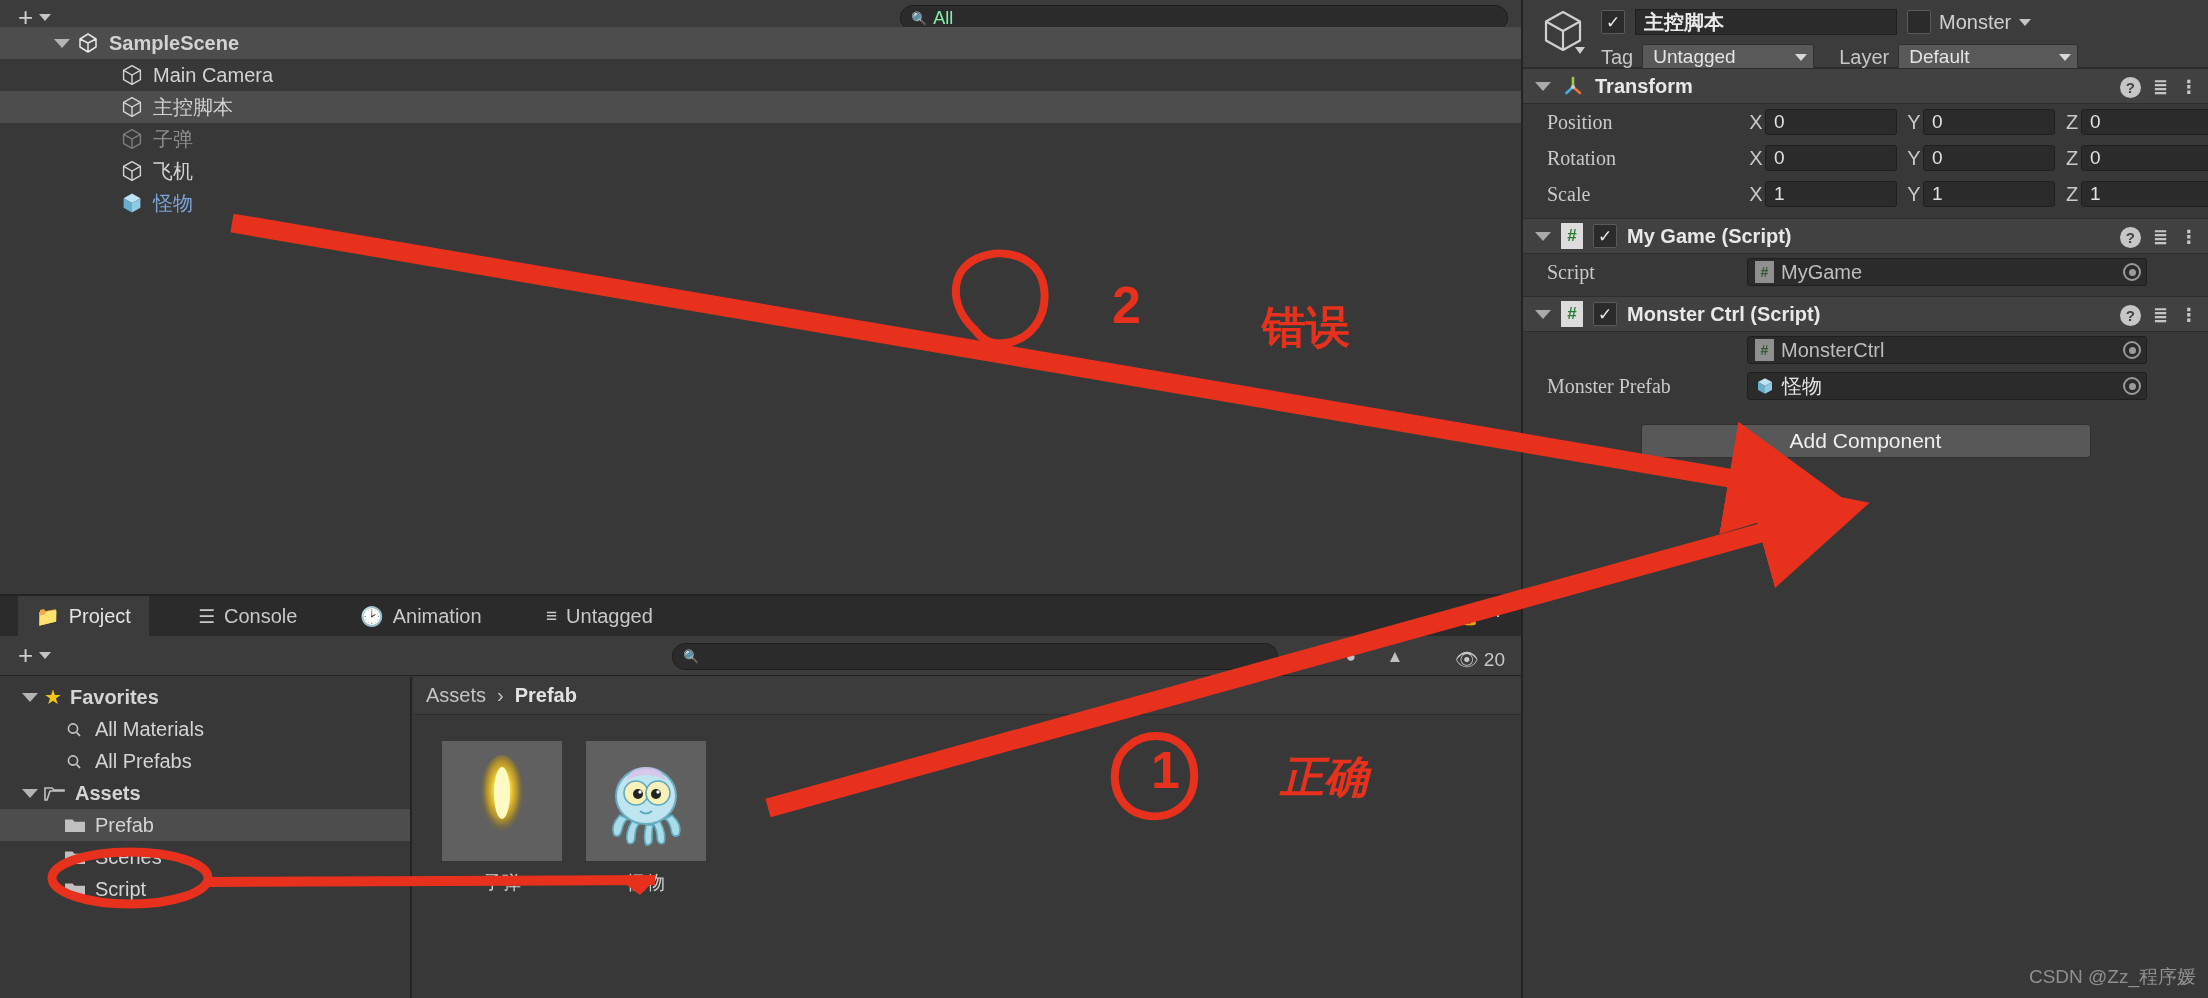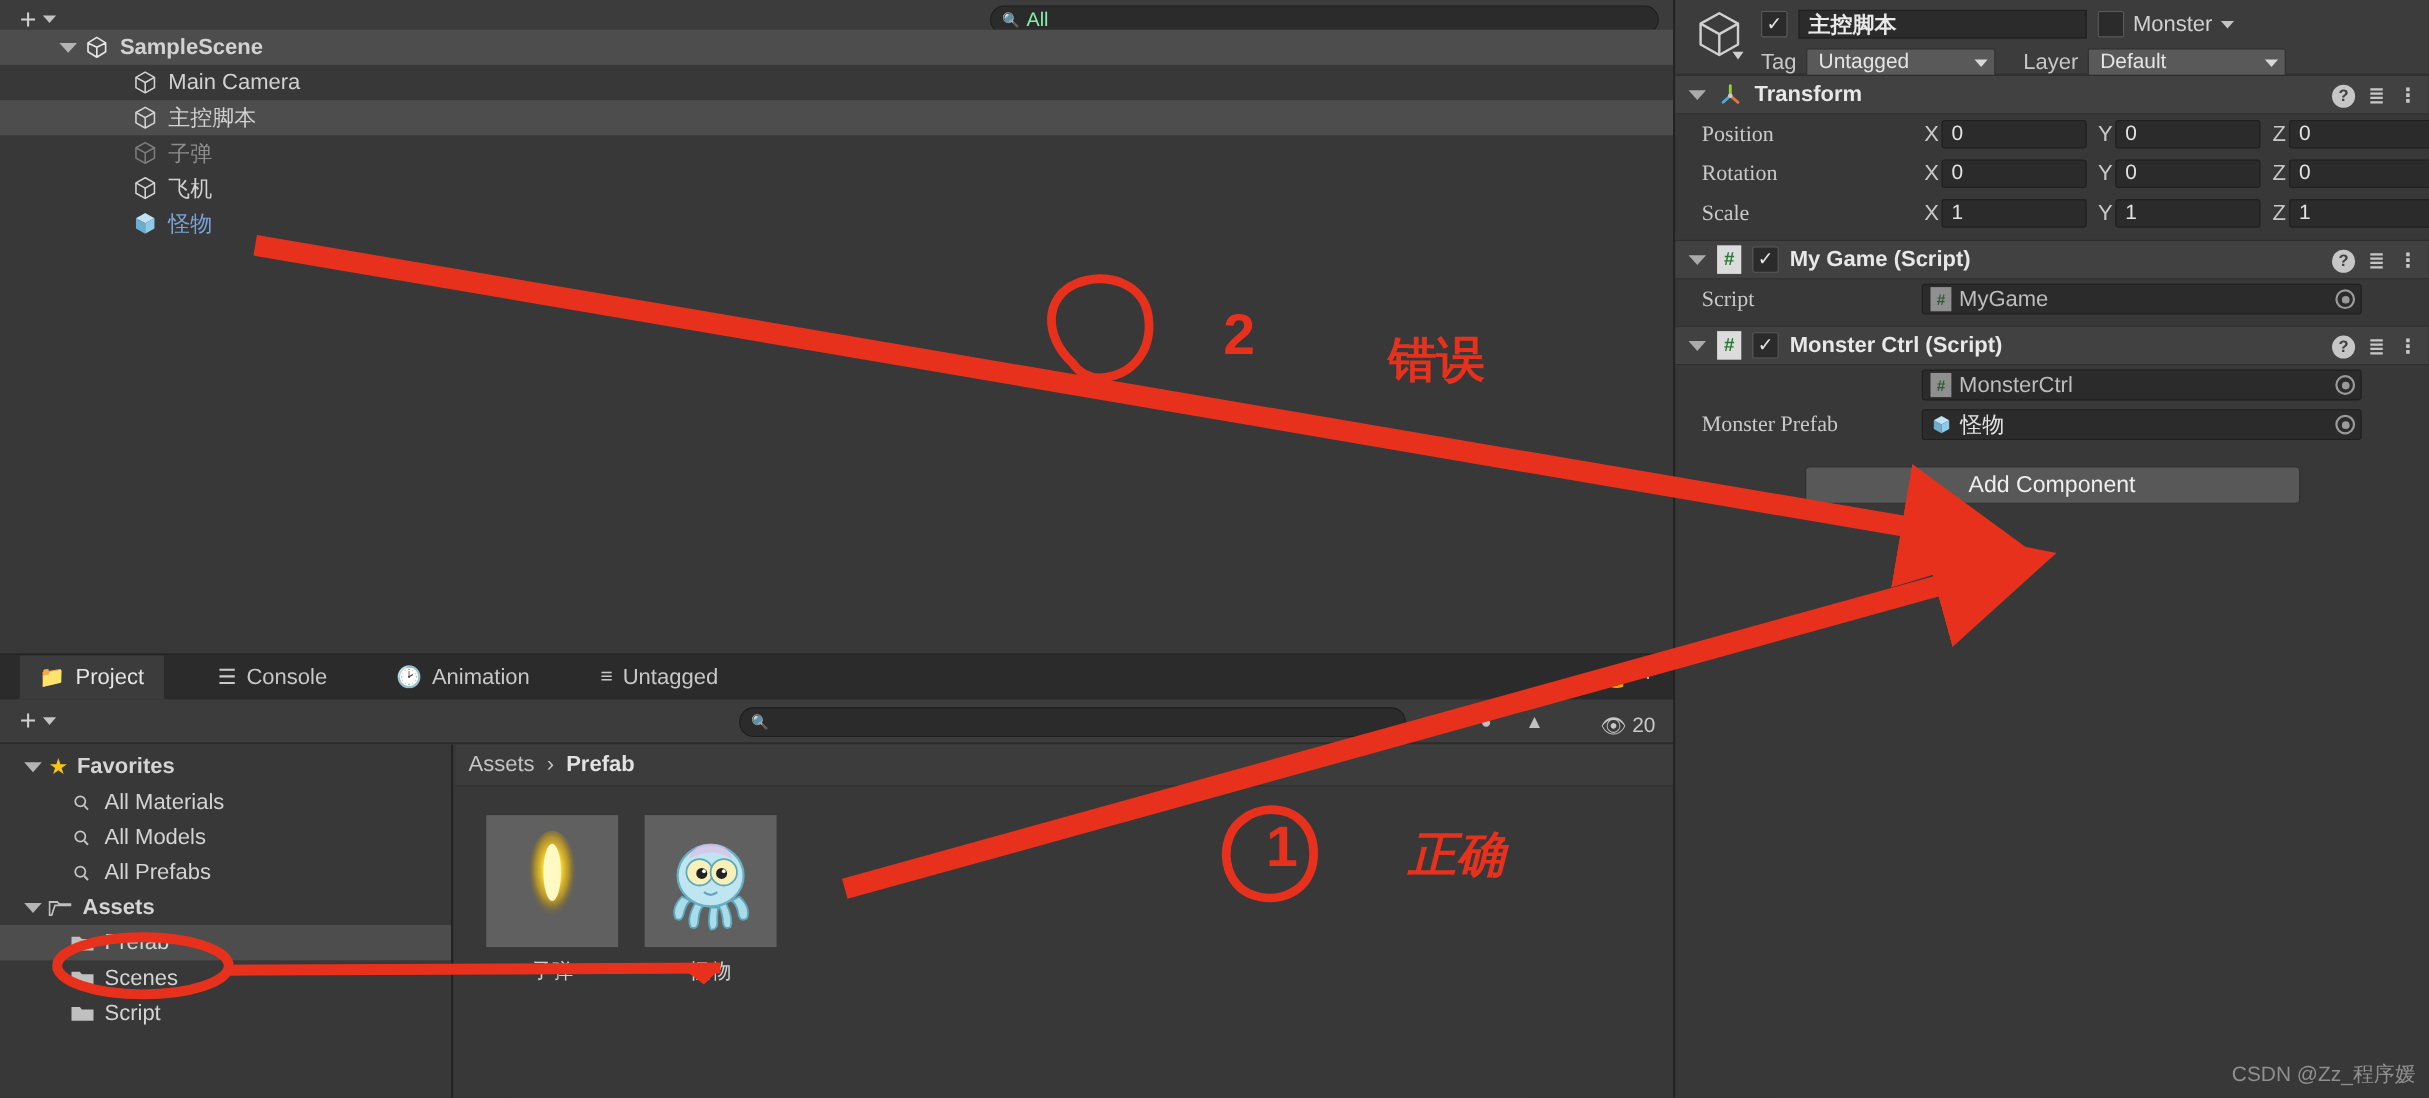--- a/index.html
+++ b/index.html
@@ -260,28 +260,20 @@
           <span class="star">★</span>
           <span class="bold">Favorites</span>
         </div>
         <div class="prow">
           <span style="width:64px"></span>
           <svg class="folder" viewBox="0 0 22 17">
     <circle cx="9" cy="7.5" r="4.6" fill="none" stroke="#c4c4c4" stroke-width="1.6"></circle>
     <line x1="12.6" y1="11.4" x2="16" y2="15" stroke="#c4c4c4" stroke-width="1.8"></line>
           </svg>
           <span class="">All Materials</span>
-        </div>
-        <div class="prow">
-          <span style="width:64px"></span>
-          <svg class="folder" viewBox="0 0 22 17">
-    <circle cx="9" cy="7.5" r="4.6" fill="none" stroke="#c4c4c4" stroke-width="1.6"></circle>
-    <line x1="12.6" y1="11.4" x2="16" y2="15" stroke="#c4c4c4" stroke-width="1.8"></line>
-          </svg>
-          <span class="">All Models</span>
         </div>
         <div class="prow">
           <span style="width:64px"></span>
           <svg class="folder" viewBox="0 0 22 17">
     <circle cx="9" cy="7.5" r="4.6" fill="none" stroke="#c4c4c4" stroke-width="1.6"></circle>
     <line x1="12.6" y1="11.4" x2="16" y2="15" stroke="#c4c4c4" stroke-width="1.8"></line>
           </svg>
           <span class="">All Prefabs</span>
         </div>
         <div class="prow">

